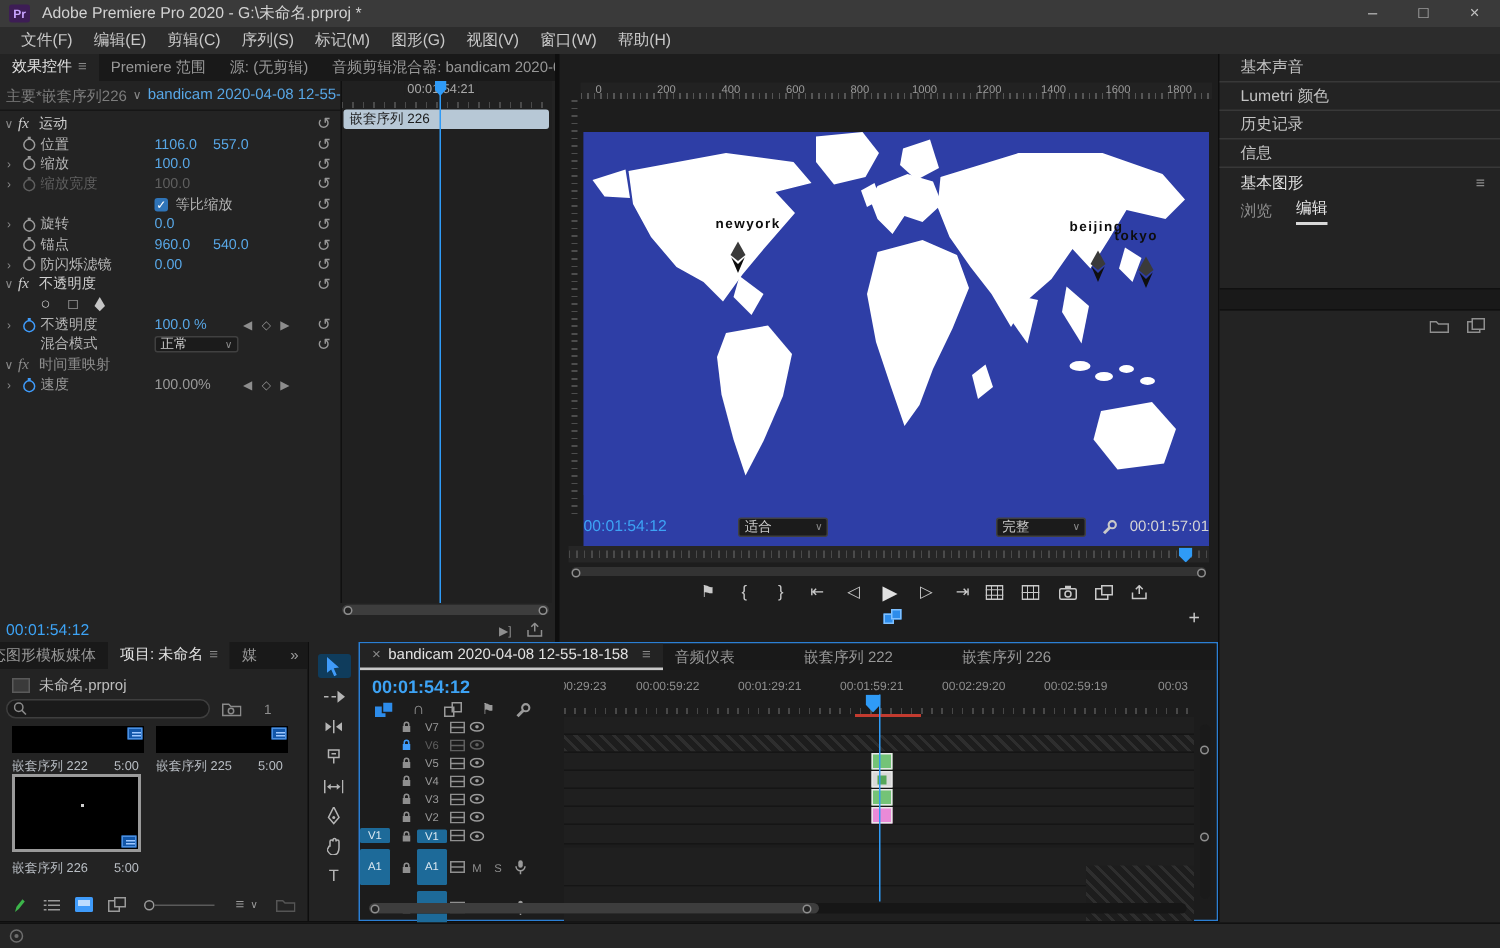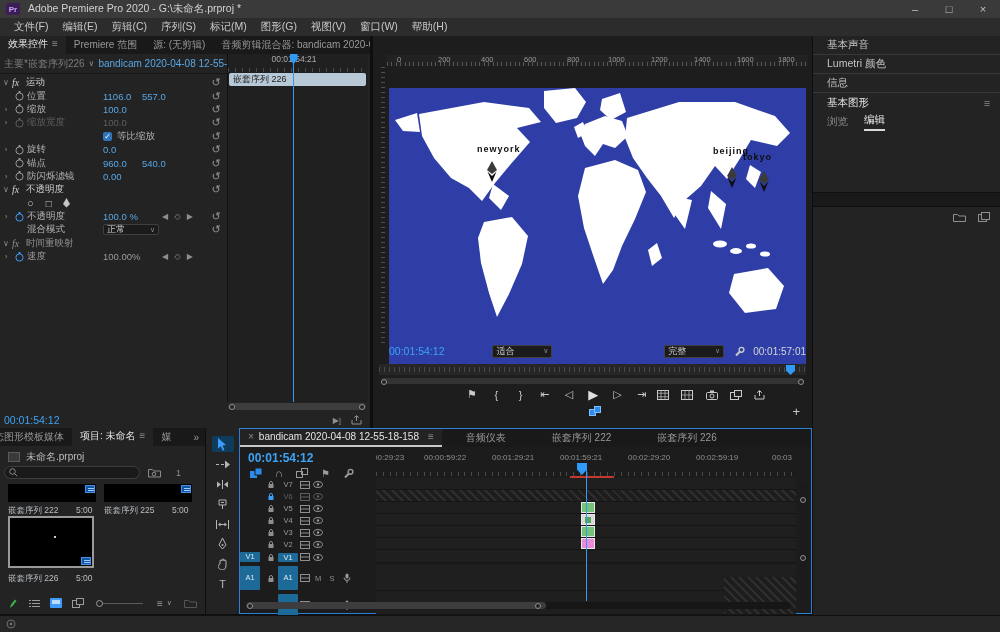--- a/index.html
+++ b/index.html
@@ -444,20 +444,21 @@
   <div class="dragAV">
     <div class="sq" style="left:0;top:3px;width:7px;height:7px"></div>
     <div class="sq" style="left:5px;top:0;width:7px;height:7px"></div>
   </div>
   <div class="abs" style="right:12px;top:368px;color:#c9c9c9;font-size:13px">+</div>
 </div>
 
 <div class="panel rb">
   <div class="rb-item">基本声音</div>
   <div class="rb-item">Lumetri 颜色</div>
+  <div class="rb-item">历史记录</div>
   <div class="rb-item">信息</div>
   <div class="rb-item" style="color:#e0e0e0;border-bottom:none">
     <span>基本图形</span>
     <span style="margin-left:auto;margin-right:10px;color:#8a8a8a">≡</span>
   </div>
   <div class="rb-tabs">
     <span>浏览</span>
     <span style="color:#e8e8e8;border-bottom:2px solid #d8d8d8;padding-bottom:2px">编辑</span>
   </div>
   <div class="rb-strip"></div>
@@ -614,21 +615,21 @@
   <div class="tool">T</div>
 </div>
 
 <div class="panel tl">
   <div class="tabstrip">
     <div class="tab active" style="display:flex;gap:5px;align-items:center">
       <span style="color:#8a8a8a">×</span>
       <span>bandicam 2020-04-08 12-55-18-158</span>
       <span class="menuglyph">≡</span>
     </div>
-    <div class="tab" style="margin-left:16px">音频仪表</div>
+    <div class="tab" style="">音频仪表</div>
     <div class="tab" style="margin-left:30px">嵌套序列 222</div>
     <div class="tab" style="margin-left:30px">嵌套序列 226</div>
   </div>
   <div class="tlc">
     <div class="tl-tc">00:01:54:12</div>
     <div class="tl-icons">
       <span>
           <svg width="12" height="10">
             <rect x="0" y="3" width="7" height="7" fill="#2d8ceb"></rect>
             <rect x="5" y="0" width="7" height="7" fill="#2d8ceb" stroke="#1c1c1c"></rect>

